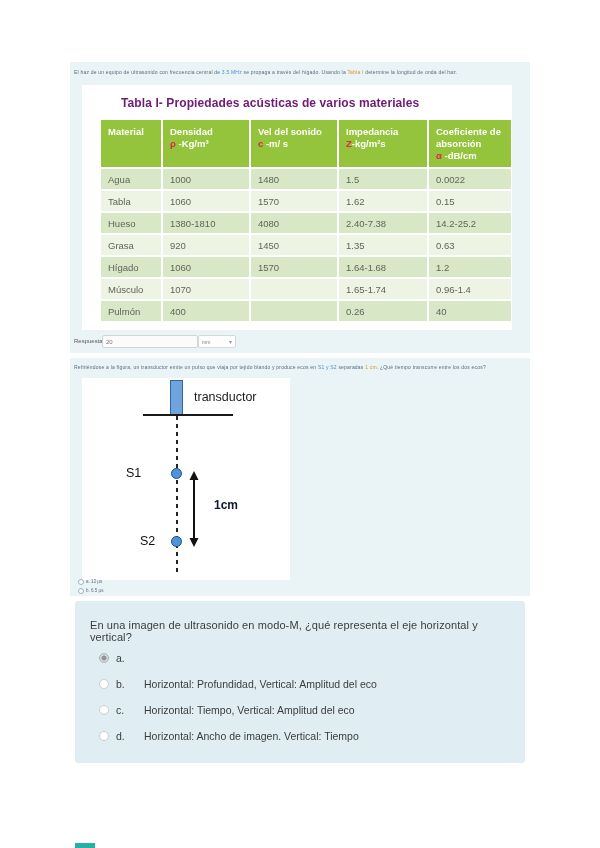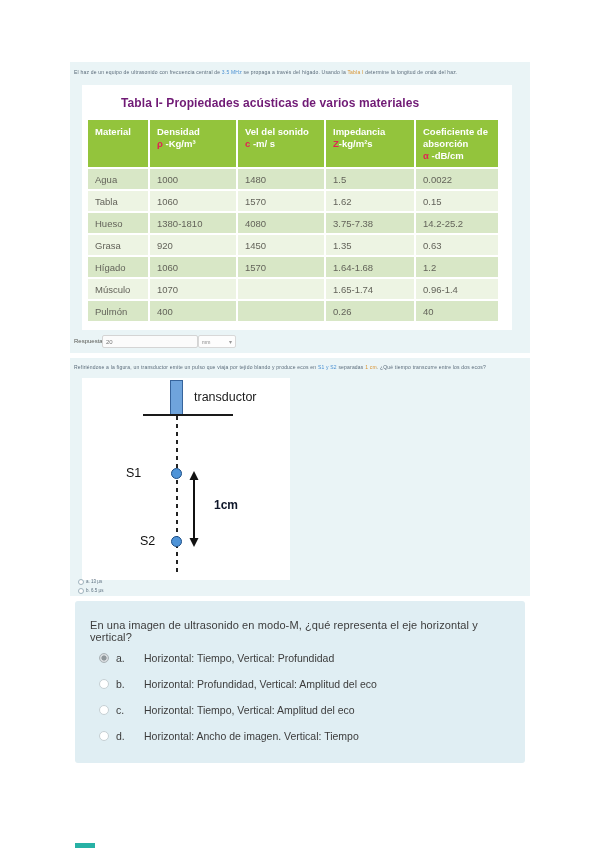--- a/index.html
+++ b/index.html
@@ -25,21 +25,21 @@
   .tc-blue{color:#4a90d2;}
   .tc-orange{color:#d8922f;}
 
   
   .card1{position:absolute;left:12px;top:23px;width:430px;height:245px;background:#ffffff;}
   .tbl-title{
     position:absolute;left:9px;top:11px;
     font-size:12px;font-weight:bold;color:#701a75;letter-spacing:.1px;margin-left:30px;
   }
   table.acoustic{
-    position:absolute;left:4px;top:33px;
+    position:absolute;left:17px;top:33px;
     border-collapse:separate;border-spacing:2px;
     table-layout:fixed;width:414px;
   }
   table.acoustic th{
     background:#93c43c;color:#ffffff;
     font-size:9.5px;font-weight:bold;text-align:left;
     vertical-align:top;padding:6px 4px 5px 7px;line-height:12px;
   }
   table.acoustic col.c1{width:60px;}
   table.acoustic col.c2{width:86px;}
@@ -176,21 +176,21 @@
           <td>Tabla</td>
             <td>1060</td>
             <td>1570</td>
             <td>1.62</td>
             <td>0.15</td>
         </tr>
         <tr class="rdark">
           <td>Hueso</td>
             <td>1380-1810</td>
             <td>4080</td>
-            <td>3.75-7.38</td>
+            <td>2.40-7.38</td>
             <td>14.2-25.2</td>
         </tr>
         <tr class="rlight">
           <td>Grasa</td>
             <td>920</td>
             <td>1450</td>
             <td>1.35</td>
             <td>0.63</td>
         </tr>
         <tr class="rdark">
@@ -257,21 +257,20 @@
     <span class="mini-radio"></span><span>b.</span> <span>6.5 µs</span>
   </div>
 </div>
 
 <div class="sec sec3">
   <div class="q3-text">En una imagen de ultrasonido en modo-M, ¿qué representa el eje horizontal y vertical?</div>
 
   <div class="opt-row opt-a">
     <span class="radio selected"></span>
     <span class="opt-letter">a.</span>
-    <span class="opt-text">Horizontal: Tiempo, Vertical: Profundidad</span>
   </div>
   <div class="opt-row opt-b">
     <span class="radio"></span>
     <span class="opt-letter">b.</span>
     <span class="opt-text">Horizontal: Profundidad, Vertical: Amplitud del eco</span>
   </div>
   <div class="opt-row opt-c">
     <span class="radio"></span>
     <span class="opt-letter">c.</span>
     <span class="opt-text">Horizontal: Tiempo, Vertical: Amplitud del eco</span>

